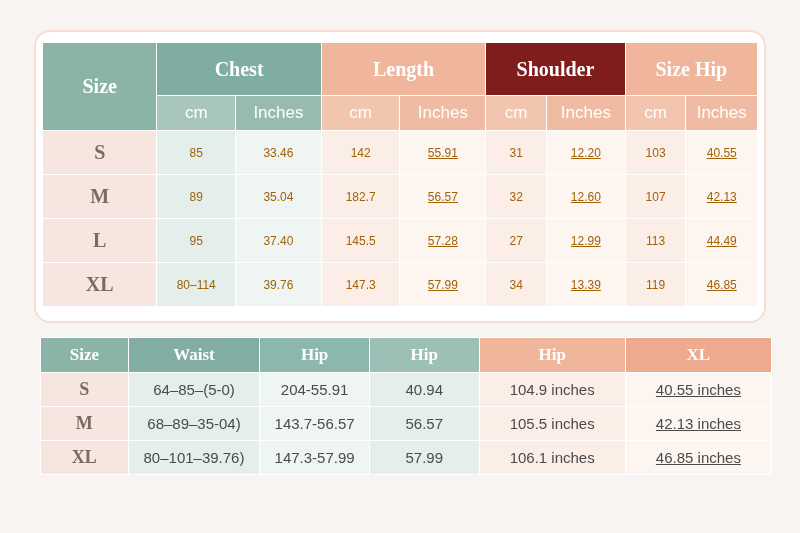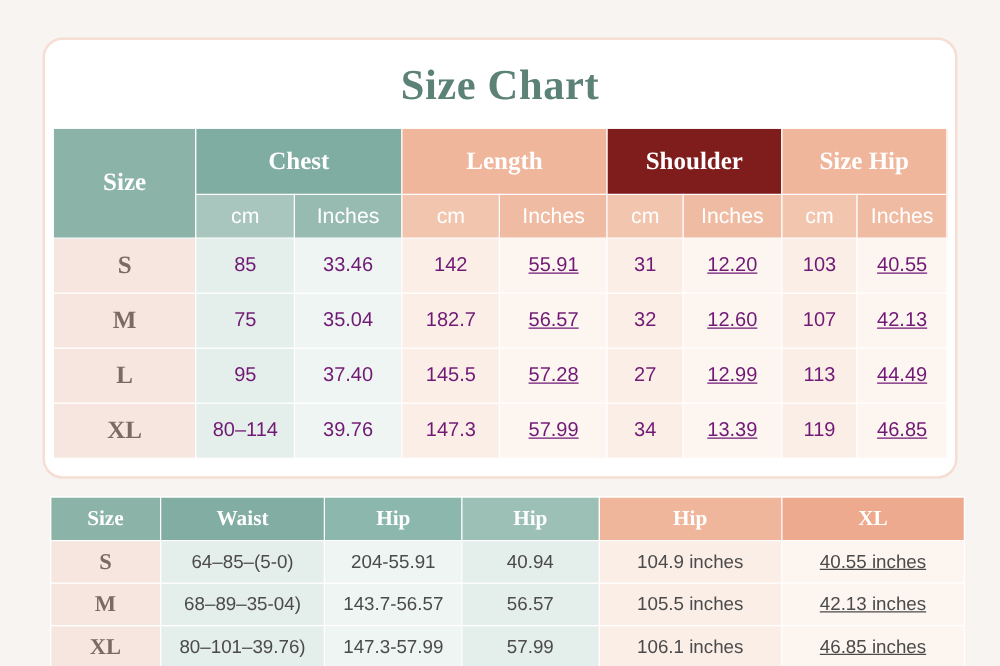--- a/index.html
+++ b/index.html
@@ -83,22 +83,22 @@
   
   .size-cell {
     font-family: "Liberation Serif", serif;
     font-size: 20px;
     font-weight: bold;
     color: #7a6a63;
     background: #f6e6df;
     height: 43px;
   }
   .cell {
-    font-size: 16px;
-    color: #701a75;
+    font-size: 12px;
+    color: #a16207;
     height: 43px;
   }
   .c-green-a { background: #e4eeea; }
   .c-green-b { background: #eef5f2; }
   .c-peach-a { background: #fbeee7; }
   .c-peach-b { background: #fdf5f0; text-decoration: underline; }
 
   
   .card2 {
     margin-top: 14px;
@@ -141,21 +141,20 @@
     height: 33px;
     margin-left: 16px;
   }
 </style>
 </head>
 <body>
 
 <div class="page">
 
   <div class="card">
-    <div class="title">Size Chart</div>
 
     <table>
       <colgroup>
         <col style="width:16%">
         <col style="width:11%">
           <col style="width:12%">
         <col style="width:11%">
           <col style="width:12%">
         <col style="width:8.5%">
           <col style="width:11%">
@@ -187,21 +186,21 @@
           <td class="cell c-green-b">33.46</td>
           <td class="cell c-peach-a">142</td>
           <td class="cell c-peach-b">55.91</td>
           <td class="cell c-peach-a">31</td>
           <td class="cell c-peach-b">12.20</td>
           <td class="cell c-peach-a">103</td>
           <td class="cell c-peach-b">40.55</td>
         </tr>
         <tr>
           <td class="size-cell">M</td>
-          <td class="cell c-green-a">75</td>
+          <td class="cell c-green-a">89</td>
           <td class="cell c-green-b">35.04</td>
           <td class="cell c-peach-a">182.7</td>
           <td class="cell c-peach-b">56.57</td>
           <td class="cell c-peach-a">32</td>
           <td class="cell c-peach-b">12.60</td>
           <td class="cell c-peach-a">107</td>
           <td class="cell c-peach-b">42.13</td>
         </tr>
         <tr>
           <td class="size-cell">L</td>

